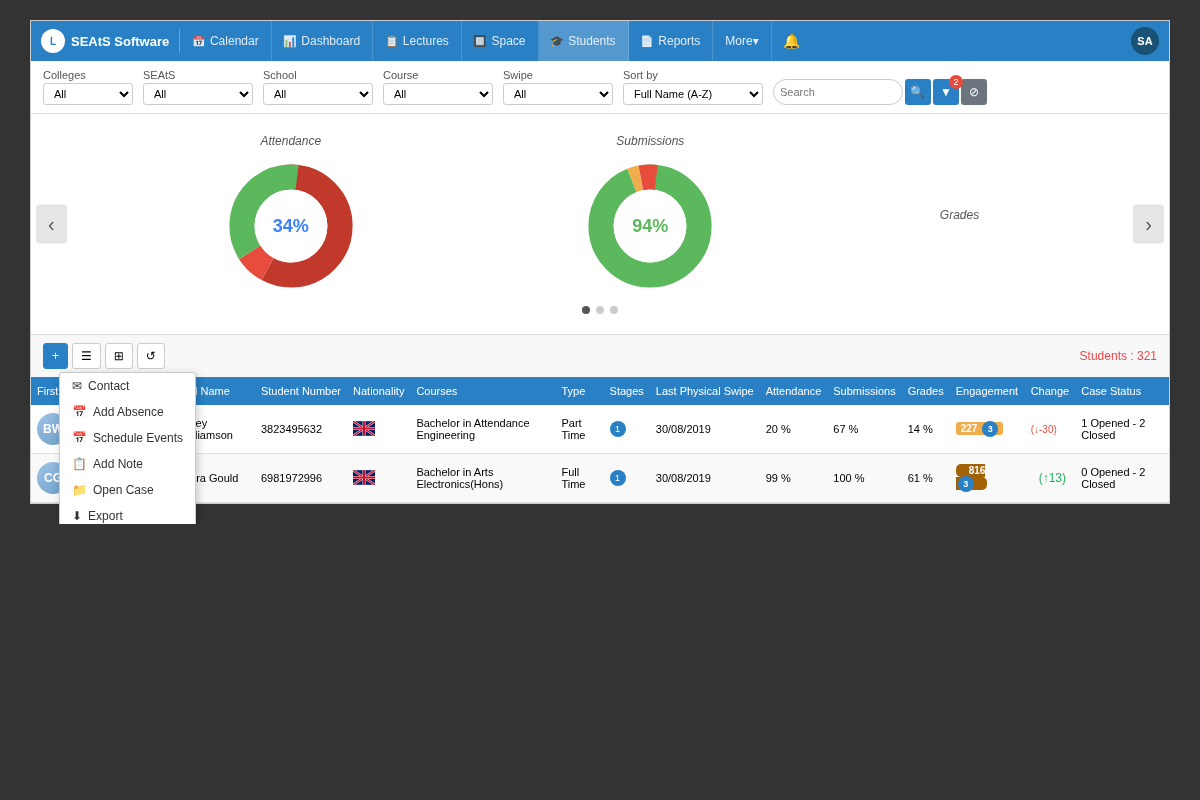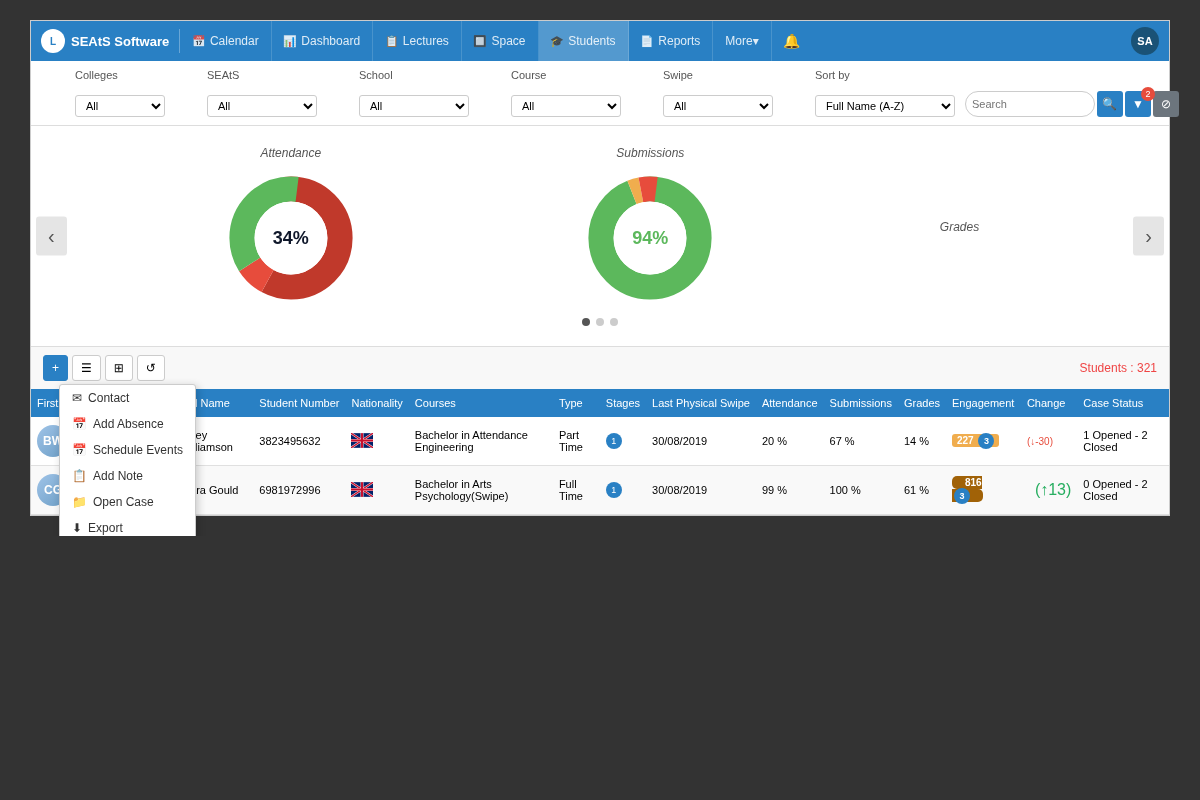--- a/index.html
+++ b/index.html
@@ -86,22 +86,21 @@
       background: white;
       padding: 8px 12px;
       display: flex;
       align-items: flex-end;
       gap: 10px;
       border-bottom: 1px solid #ddd;
     }
     .filter-group {
       display: flex;
       flex-direction: column;
-      gap: 14px;
-      margin-left: 32px;
+      gap: 2px;
     }
     .filter-group label {
       font-size: 11px;
       color: #555;
     }
     .filter-group select, .filter-group input {
       font-size: 11px;
       border: 1px solid #ccc;
       border-radius: 3px;
       padding: 3px 6px;
@@ -328,21 +327,21 @@
       align-items: center;
       justify-content: center;
       font-size: 9px;
     }
     .change-neg {
       color: #e74c3c;
       font-size: 10px;
     }
     .change-pos {
       color: #27ae60;
-      font-size: 16px;
+      font-size: 12px;
       padding-left: 8px;
     }
     .avatar-img {
       width: 32px;
       height: 32px;
       border-radius: 50%;
       background: linear-gradient(135deg, #a0c4e8 0%, #6a9cc4 100%);
       display: flex;
       align-items: center;
       justify-content: center;
@@ -464,21 +463,21 @@
         <div class="donut-chart">
           <svg viewBox="0 0 100 100">
 
             <circle cx="50" cy="50" r="35" fill="none" stroke="#c0392b" stroke-width="18" stroke-dasharray="127.2 87.96" stroke-dashoffset="0" transform="rotate(-90 50 50)"></circle>
 
             <circle cx="50" cy="50" r="35" fill="none" stroke="#e74c3c" stroke-width="18" stroke-dasharray="17.59 197.57" stroke-dashoffset="-127.2" transform="rotate(-90 50 50)"></circle>
 
             <circle cx="50" cy="50" r="35" fill="none" stroke="#5cb85c" stroke-width="18" stroke-dasharray="74.77 140.39" stroke-dashoffset="-144.79" transform="rotate(-90 50 50)"></circle>
             <circle cx="50" cy="50" r="26" fill="white"></circle>
           </svg>
-          <div class="donut-center" style="color:#0f172a">34%</div>
+          <div class="donut-center" style="color:#3b82f6">34%</div>
         </div>
       </div>
 
       <div class="chart-wrapper">
         <div class="chart-title">Submissions</div>
         <div class="donut-chart">
           <svg viewBox="0 0 100 100">
 
             <circle cx="50" cy="50" r="35" fill="none" stroke="#5cb85c" stroke-width="18" stroke-dasharray="206.41 8.75" stroke-dashoffset="0" transform="rotate(-90 50 50)"></circle>
 
@@ -625,21 +624,21 @@
               <line x1="0" y1="0" x2="60" y2="40" stroke="white" stroke-width="6"></line>
               <line x1="60" y1="0" x2="0" y2="40" stroke="white" stroke-width="6"></line>
               <line x1="0" y1="0" x2="60" y2="40" stroke="#C8102E" stroke-width="4"></line>
               <line x1="60" y1="0" x2="0" y2="40" stroke="#C8102E" stroke-width="4"></line>
               <rect x="0" y="16" width="60" height="8" fill="white"></rect>
               <rect x="26" y="0" width="8" height="40" fill="white"></rect>
               <rect x="0" y="17" width="60" height="6" fill="#C8102E"></rect>
               <rect x="27" y="0" width="6" height="40" fill="#C8102E"></rect>
             </svg>
           </td>
-          <td>Bachelor in Arts Psychology(Swipe)</td>
+          <td>Bachelor in Arts Electronics(Hons)</td>
           <td>Full Time</td>
           <td>
             <span class="badge-blue">1</span>
           </td>
           <td>30/08/2019</td>
           <td>99 %</td>
           <td>100 %</td>
           <td>61 %</td>
           <td>
             <span class="badge-green">

